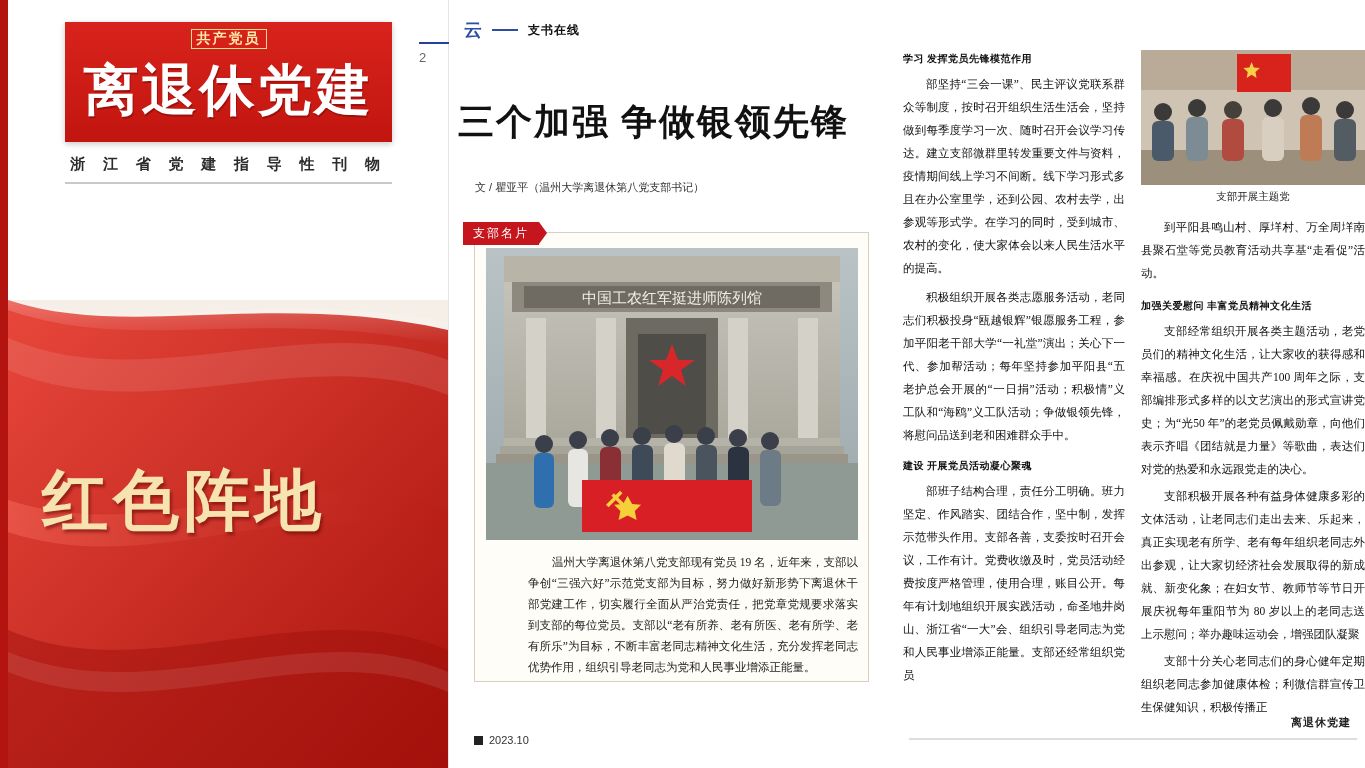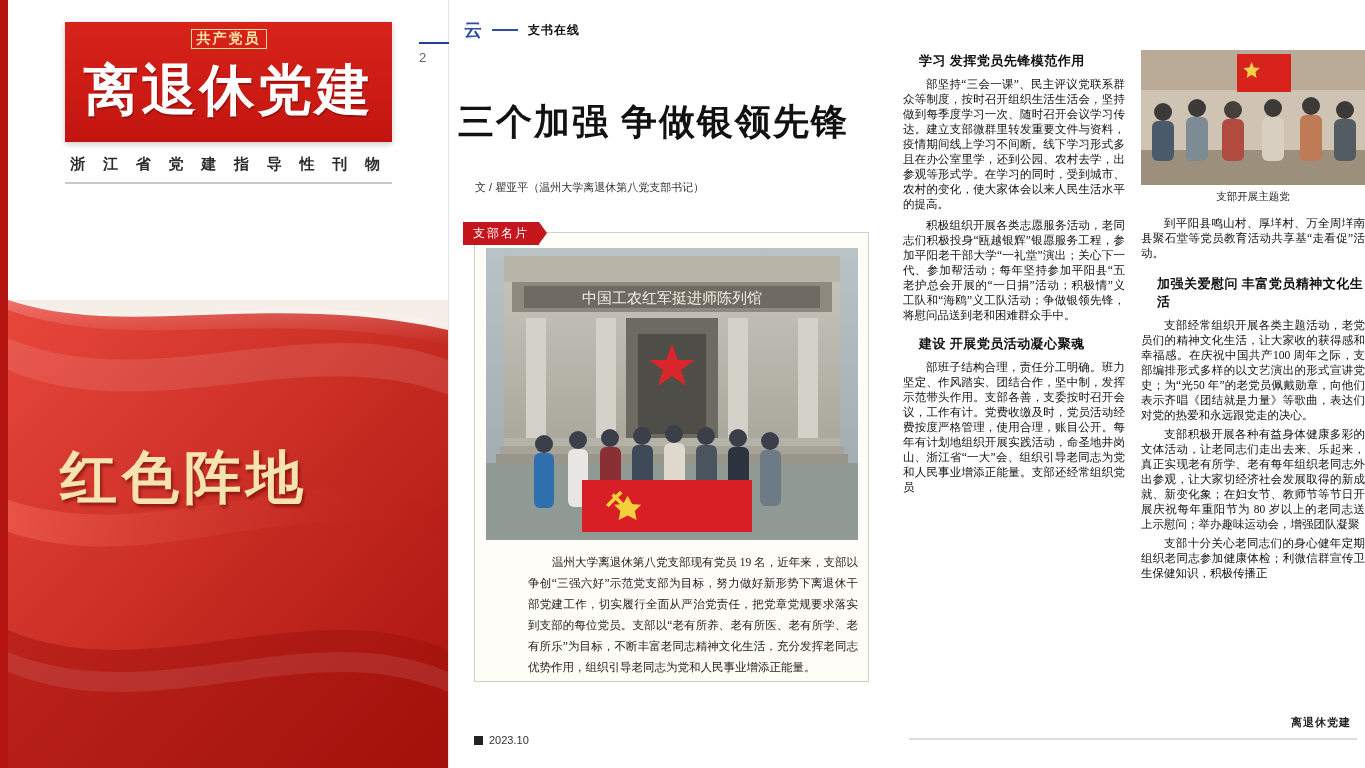--- a/index.html
+++ b/index.html
@@ -117,24 +117,24 @@
     left: 0; top: 405px;
     width: 440px;
     text-align: center;
     font-size: 14px;
     color: #ffd9d2;
     letter-spacing: 2px;
     font-family: "Liberation Serif", serif;
   }
   .cover-bigtitle {
     position: absolute;
-    left: 0; top: 440px;
+    left: 0; top: 456px;
     width: 352px;
     text-align: center;
-    font-size: 57px;
+    font-size: 66px;
     font-weight: bold;
     letter-spacing: 5px;
     color: #f7e3b0;
     font-family: "Liberation Serif", serif;
     text-shadow: 2px 3px 3px rgba(90,5,2,.5);
   }
 
   
   .article {
     position: absolute;
@@ -253,29 +253,28 @@
   .rcol {
     position: absolute;
     top: 52px;
     width: 210px;
     font-family: "Liberation Serif", serif;
     color: #111;
   }
   .rcol.c1 { left: 0px; width: 222px; }
   .rcol.c2 { left: 238px; width: 224px; }
   .rhead {
-    font-size: 13px;
+    font-size: 10px;
     font-weight: bold;
     margin-bottom: 7px;
     letter-spacing: .5px;
-    margin-left: 16px;
   }
   .rbody {
     font-size: 11.5px;
-    line-height: 15px;
+    line-height: 23px;
     text-align: justify;
   }
   .rbody p { margin: 0 0 0 0; text-indent: 23px; }
   .rphoto {
     position: absolute;
     left: 238px; top: 50px;
     width: 224px; height: 135px;
     background: #6d6258;
     overflow: hidden;
   }

